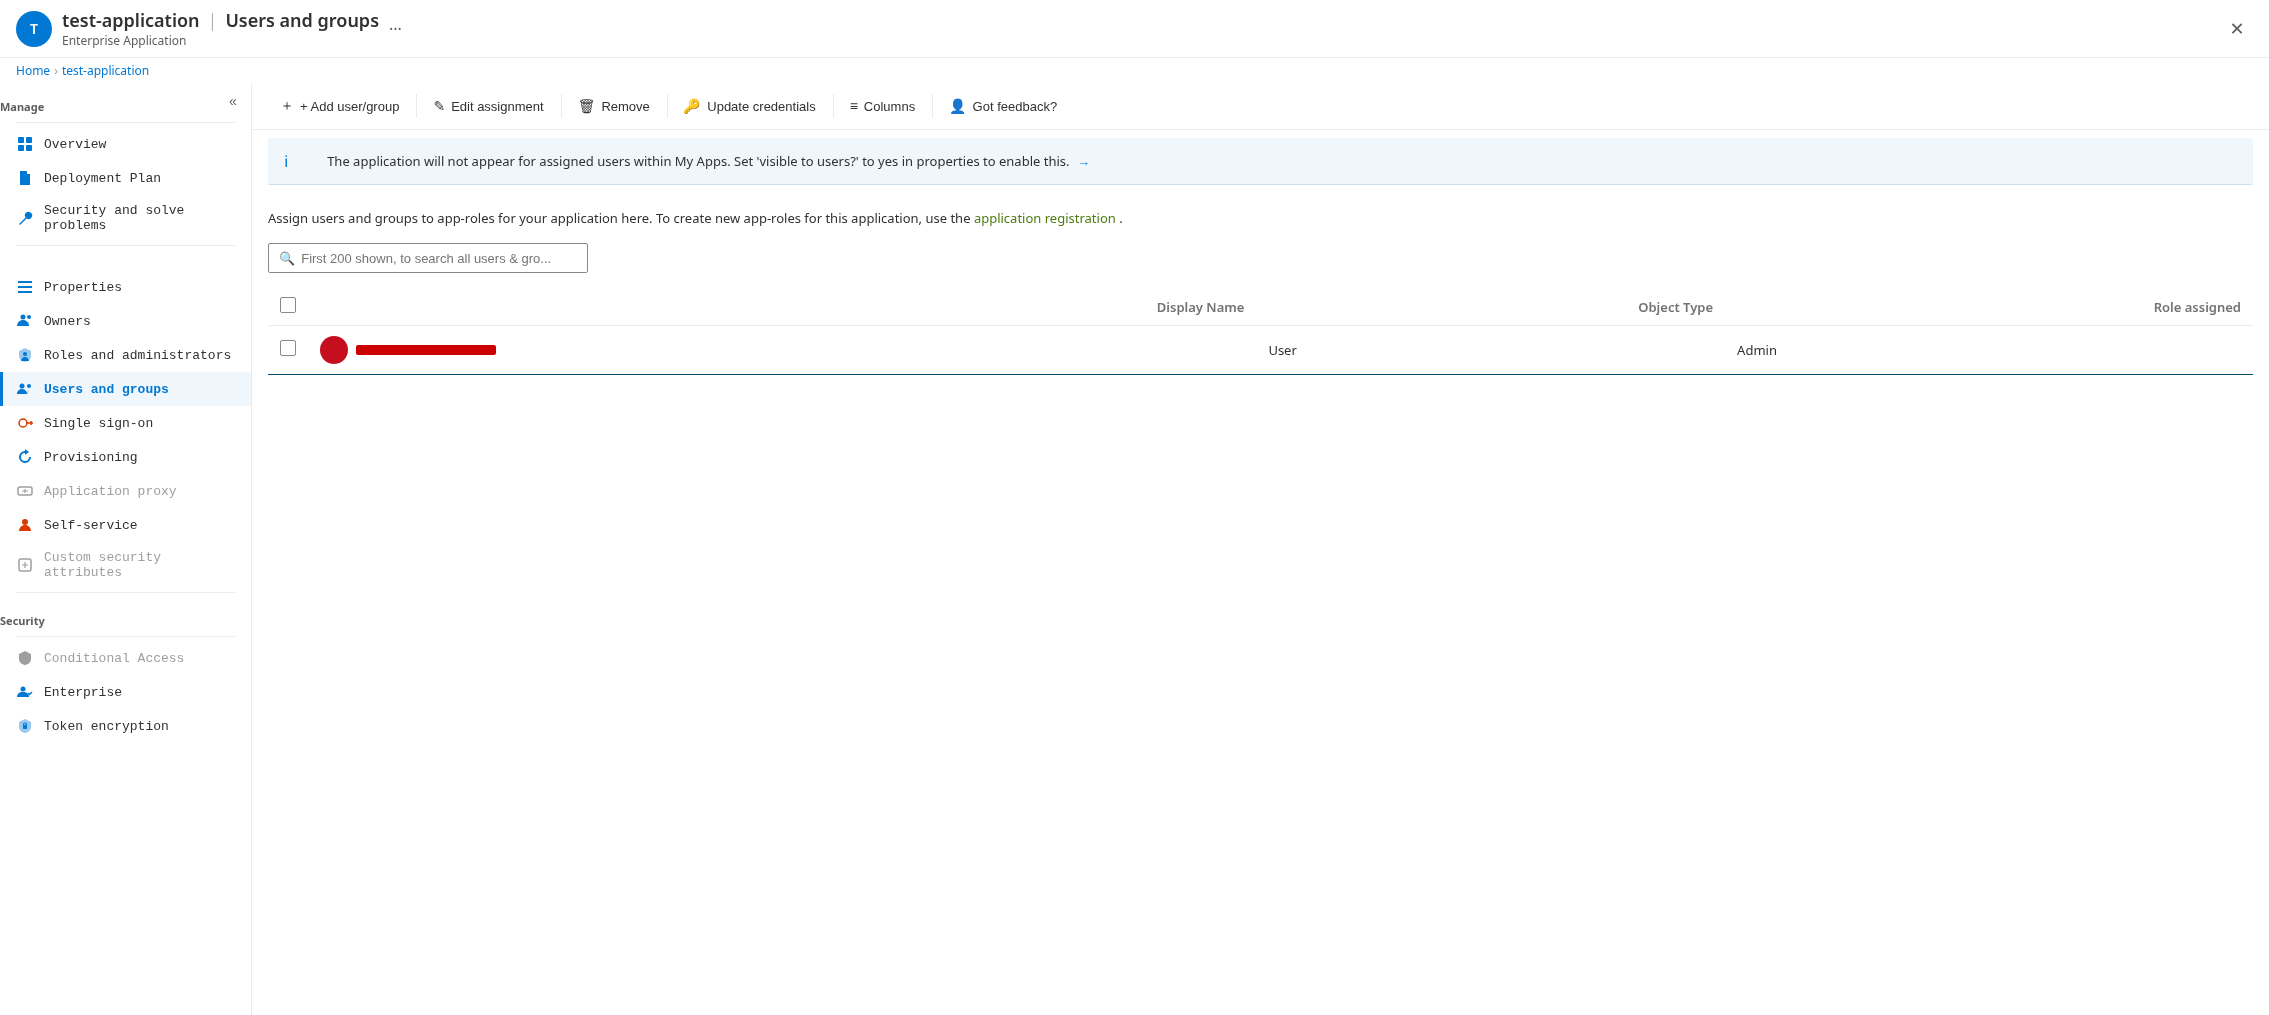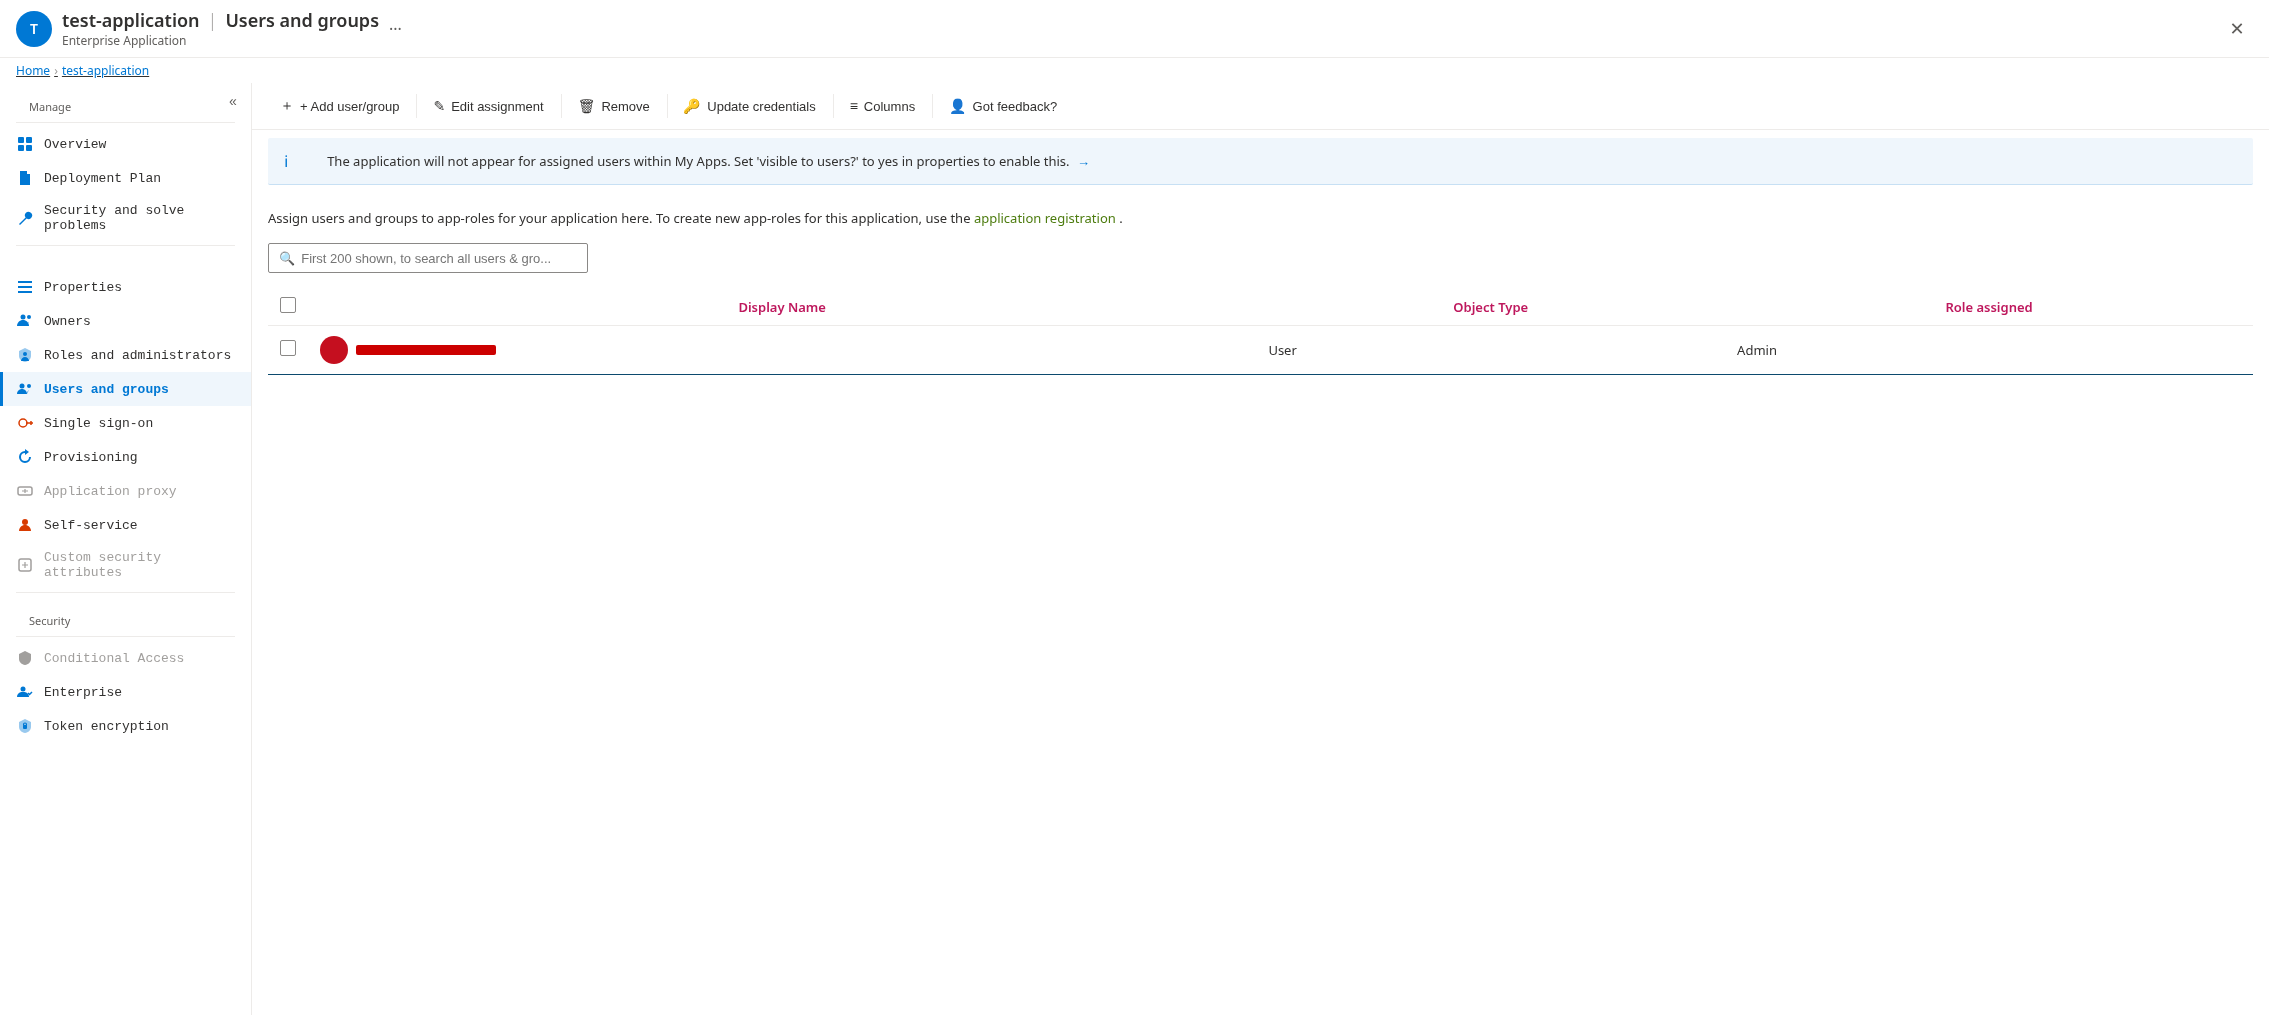--- a/index.html
+++ b/index.html
@@ -32,21 +32,21 @@
       position: absolute; right: 16px; top: 50%; transform: translateY(-50%);
       background: none; border: none; cursor: pointer;
       font-size: 18px; color: #605e5c;
       width: 32px; height: 32px; display: flex; align-items: center; justify-content: center;
       border-radius: 2px;
     }
 
     
     .breadcrumb {
       display: flex; align-items: center; gap: 4px;
-      padding: 4px 16px; font-size: 12px; text-decoration: underline;
+      padding: 4px 16px; font-size: 12px;
     }
     .breadcrumb a { color: #0078d4; text-decoration: none; }
     .breadcrumb .sep { color: #a19f9d; }
     .breadcrumb .current { color: #0078d4; }
 
     
     .layout { display: flex; height: calc(100vh - 80px); }
 
     
     .sidebar {
@@ -57,22 +57,22 @@
       position: relative;
     }
     .sidebar-collapse-btn {
       position: absolute; top: 4px; right: 4px;
       background: none; border: none; cursor: pointer;
       color: #605e5c; font-size: 14px;
       width: 28px; height: 28px; display: flex; align-items: center; justify-content: center;
       border-radius: 2px;
     }
     .sidebar-section-label {
-      font-size: 11px; font-weight: 400; color: #605e5c;
-      padding: 16px 16px 4px 29px;
+      font-size: 11px; font-weight: 700; color: #605e5c;
+      padding: 16px 16px 4px 0;
       text-transform: none;
     }
     .sidebar-divider { height: 1px; background: #edebe9; margin: 4px 16px; }
     .sidebar-item {
       display: flex; align-items: center; gap: 10px;
       padding: 8px 16px;
       cursor: pointer;
       border-radius: 0;
       color: #323130;
       font-size: 13px;
@@ -147,22 +147,22 @@
     }
     .search-icon { color: #605e5c; font-size: 13px; }
     .search-input {
       border: none; outline: none; font-size: 13px;
       color: #605e5c; background: transparent; flex: 1;
     }
 
     
     .table { width: 100%; border-collapse: collapse; }
     .table th {
-      text-align: center; font-size: 13px; font-weight: 600;
-      color: #be185d; padding: 8px 12px;
+      text-align: right; font-size: 13px; font-weight: 600;
+      color: #737373; padding: 8px 12px;
       border-bottom: 1px solid #edebe9;
     }
     .table td {
       padding: 10px 12px;
       border-bottom: 1px solid #0c4a6e;
       font-size: 13px;
       color: #323130;
     }
 
     .checkbox-col { width: 32px; }

